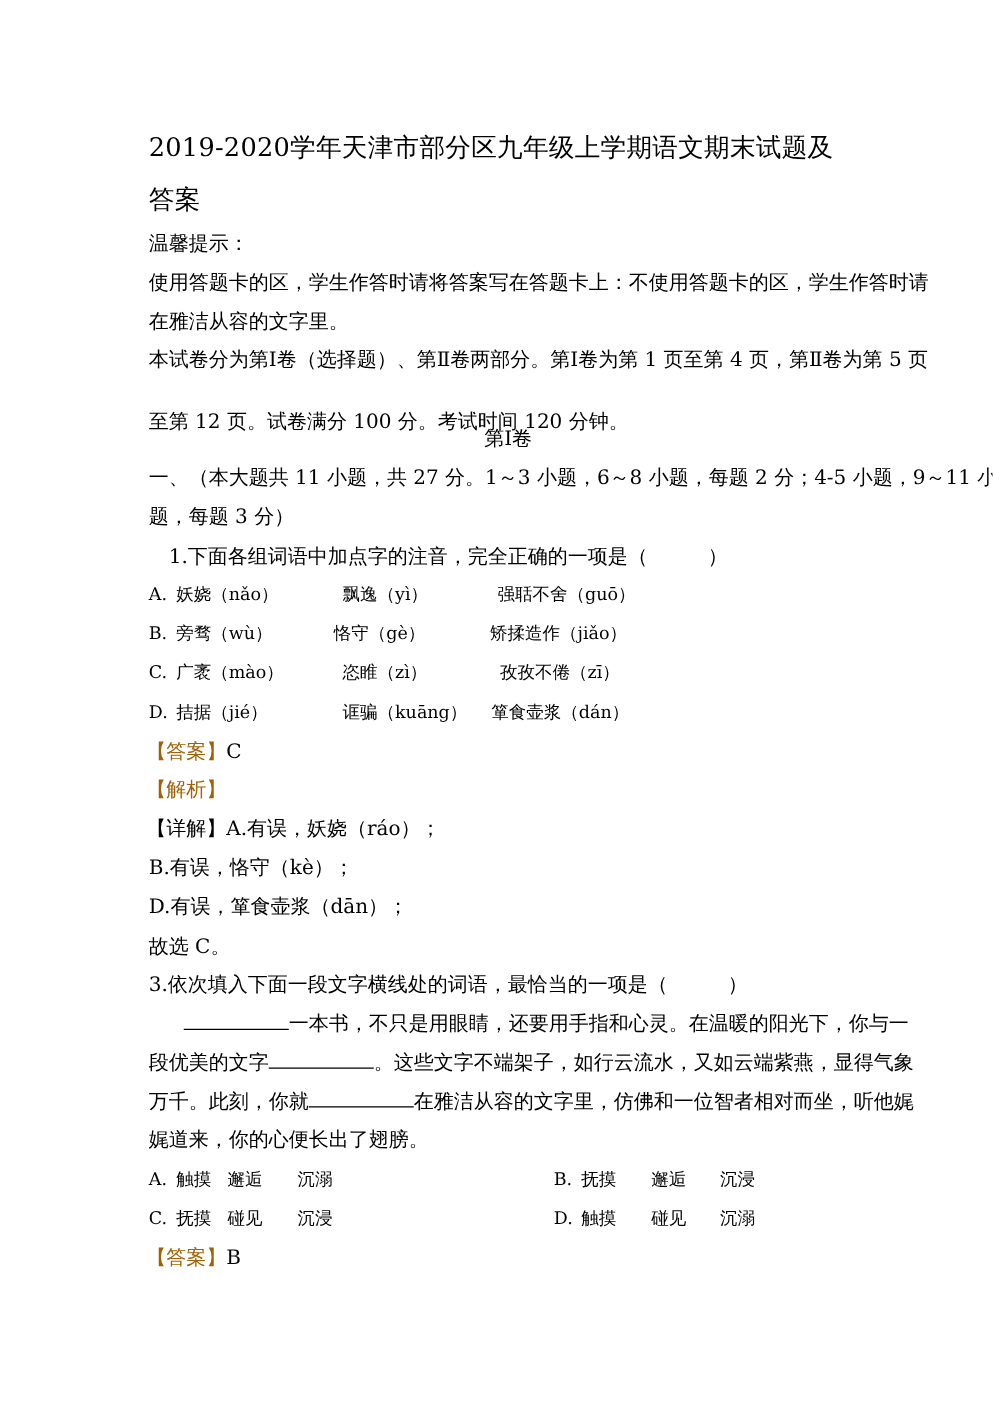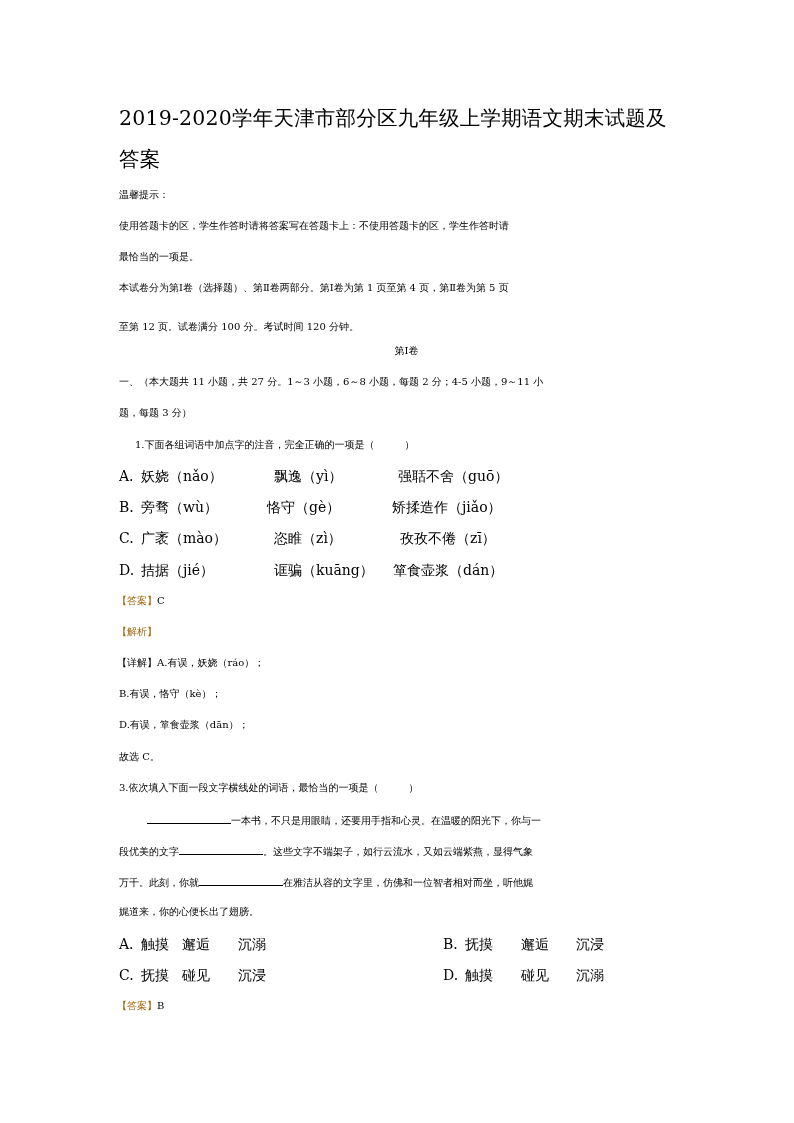--- a/index.html
+++ b/index.html
@@ -15,21 +15,21 @@
       color: #000000;
     }
     .page {
       position: absolute;
       left: 0; top: 0;
       width: 794px; height: 1123px;
     }
     .line {
       position: absolute;
       left: 119px;
-      font-size: 10px;
+      font-size: 16px;
       line-height: 18px;
       white-space: nowrap;
     }
     .title {
       position: absolute;
       left: 119px;
       font-size: 20.5px;
       line-height: 26px;
       white-space: nowrap;
       letter-spacing: 0.2px;
@@ -61,23 +61,23 @@
 </head>
 <body>
 
 <div class="page">
 
   <div class="title" style="top:105px;">2019-2020学年天津市部分区九年级上学期语文期末试题及</div>
   <div class="title" style="top:146px;">答案</div>
 
   <div class="line" style="top:186px;">温馨提示：</div>
   <div class="line" style="top:217px;">使用答题卡的区，学生作答时请将答案写在答题卡上：不使用答题卡的区，学生作答时请</div>
-  <div class="line" style="top:248px;">最恰当的一项是。</div>
+  <div class="line" style="top:248px;">在雅洁从容的文字里。</div>
   <div class="line" style="top:279px;">本试卷分为第Ⅰ卷（选择题）、第Ⅱ卷两部分。第Ⅰ卷为第 1 页至第 4 页，第Ⅱ卷为第 5 页</div>
-  <div class="line" style="top:318px;">至第 12 页。试卷满分 100 分。考试时间 120 分钟。</div>
+  <div class="line" style="top:328px;">至第 12 页。试卷满分 100 分。考试时间 120 分钟。</div>
 
   <div class="line center" style="top:342px;padding-left:19px;">第Ⅰ卷</div>
 
   <div class="line" style="top:373px;">一、（本大题共 11 小题，共 27 分。1～3 小题，6～8 小题，每题 2 分；4-5 小题，9～11 小</div>
   <div class="line" style="top:404px;">题，每题 3 分）</div>
 
   <div class="line" style="top:436px;margin-left:16px;">1.下面各组词语中加点字的注音，完全正确的一项是（　　　）</div>
 
   <div>
     <div class="col" style="left:119px; top:467px;">A.</div>

